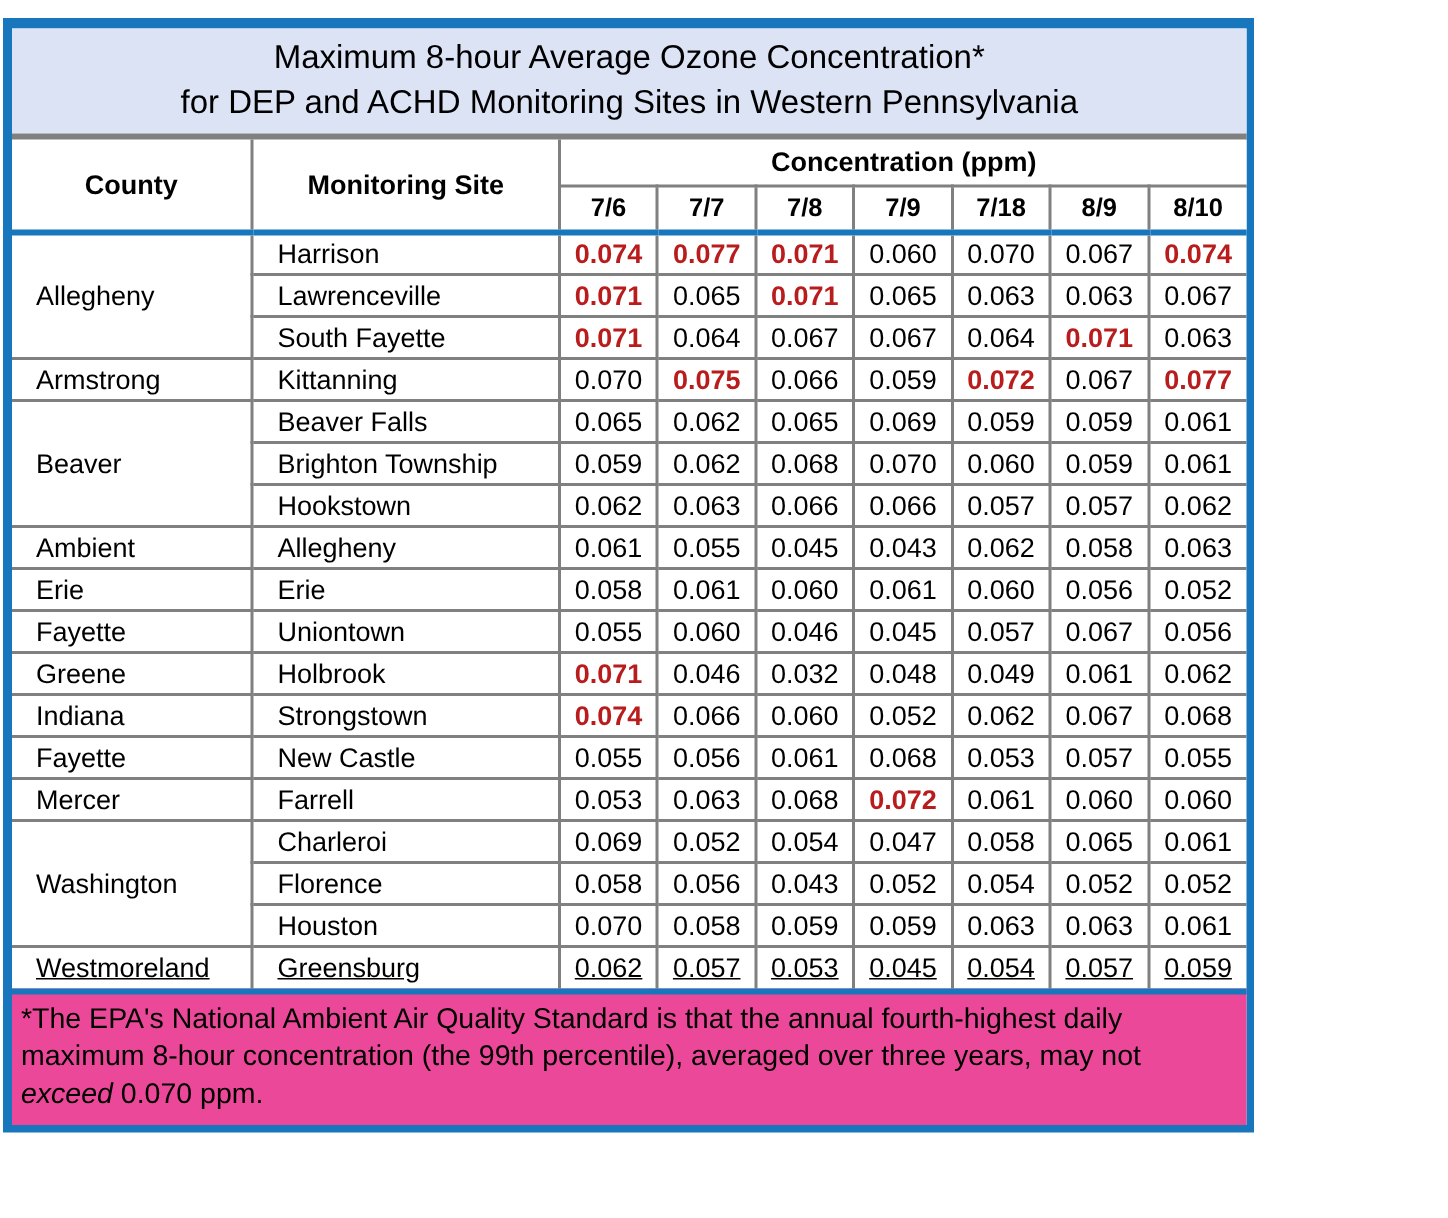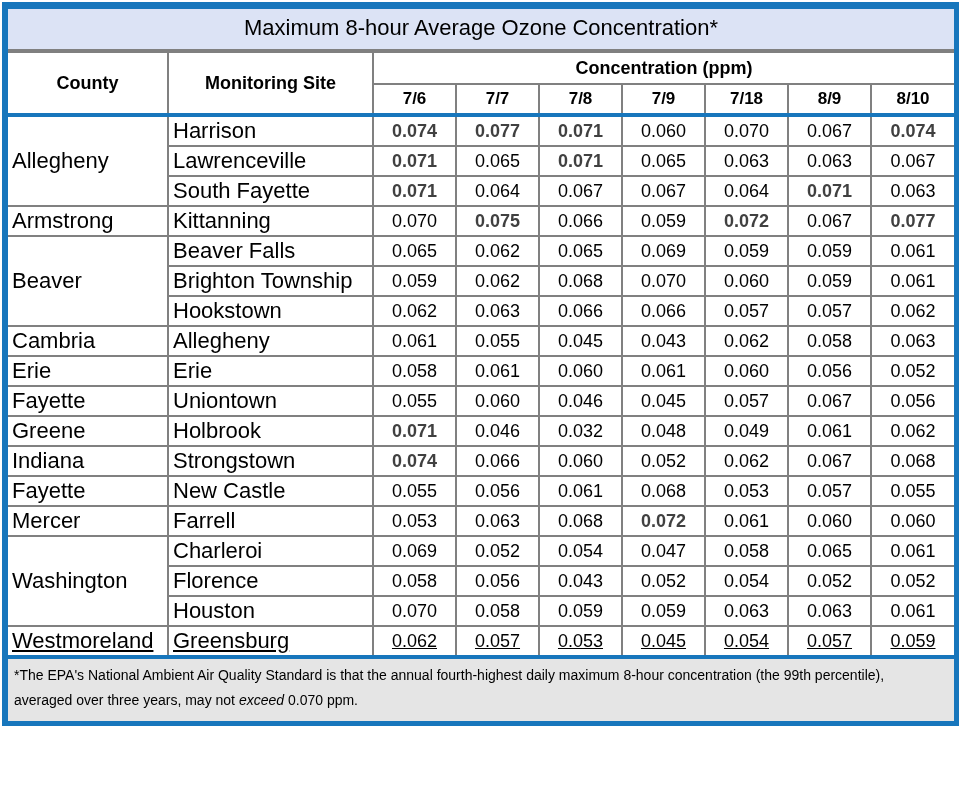--- a/index.html
+++ b/index.html
@@ -6,23 +6,23 @@
     margin: 0;
     padding: 0;
     width: 965px;
     height: 812px;
     background: #ffffff;
     font-family: "Liberation Sans", sans-serif;
     color: #000000;
   }
   .board {
     position: absolute;
-    top: 2px;
+    top: 12px;
     left: 2px;
-    width: 957px;
+    width: 834px;
     box-sizing: border-box;
     border: 5px solid #1776bc;
     border-top-width: 7px;
     border-left-width: 6px;
     background: #ffffff;
   }
   .title-block {
     background: #dce3f5;
     text-align: center;
     font-size: 22px;
@@ -55,45 +55,46 @@
   th.conc-h { height: 31px; }
   th.date-h { height: 31px; font-size: 17px; }
   th.county-h, th.site-h { border-bottom: 4px solid #1776bc; }
   thead tr:last-child th { border-bottom: 4px solid #1776bc; }
   tbody td {
     font-size: 18px;
     height: 28px;
   }
   td.county-cell, td.site-cell {
     text-align: left;
-    padding-left: 4px;
-    font-size: 22px;
+    padding-left: 16px;
+    font-size: 18px;
   }
   td.value-cell { text-align: center; }
   td.red {
-    color: #404040;
+    color: #b91c1c;
     font-weight: bold;
     margin-left: 28px;
   }
   tbody tr:last-child td { border-bottom: none; text-decoration: underline; }
   .footnote {
     border-top: 4px solid #1776bc;
-    font-size: 14px;
+    font-size: 19px;
     line-height: 25px;
     padding: 4px 8px 8px 6px;
-    background: #e5e5e5;
+    background: #ec4899;
   }
   .footnote i { font-style: italic; }
 </style>
 </head>
 <body>
 
 <div class="board">
   <div class="title-block">
     <div>Maximum 8-hour Average Ozone Concentration*</div>
+    <div>for DEP and ACHD Monitoring Sites in Western Pennsylvania</div>
   </div>
   <div class="title-divider"></div>
 
   <table>
     <colgroup>
       <col style="width:160px">
       <col style="width:205px">
       <col>
         <col>
         <col>
@@ -186,21 +187,21 @@
           <td class="site-cell">Hookstown</td>
           <td class="value-cell">0.062</td>
           <td class="value-cell">0.063</td>
           <td class="value-cell">0.066</td>
           <td class="value-cell">0.066</td>
           <td class="value-cell">0.057</td>
           <td class="value-cell">0.057</td>
           <td class="value-cell">0.062</td>
         </tr>
         <tr>
-          <td class="county-cell" rowspan="1">Cambria</td>
+          <td class="county-cell" rowspan="1">Ambient</td>
           <td class="site-cell">Allegheny</td>
           <td class="value-cell">0.061</td>
           <td class="value-cell">0.055</td>
           <td class="value-cell">0.045</td>
           <td class="value-cell">0.043</td>
           <td class="value-cell">0.062</td>
           <td class="value-cell">0.058</td>
           <td class="value-cell">0.063</td>
         </tr>
         <tr>

